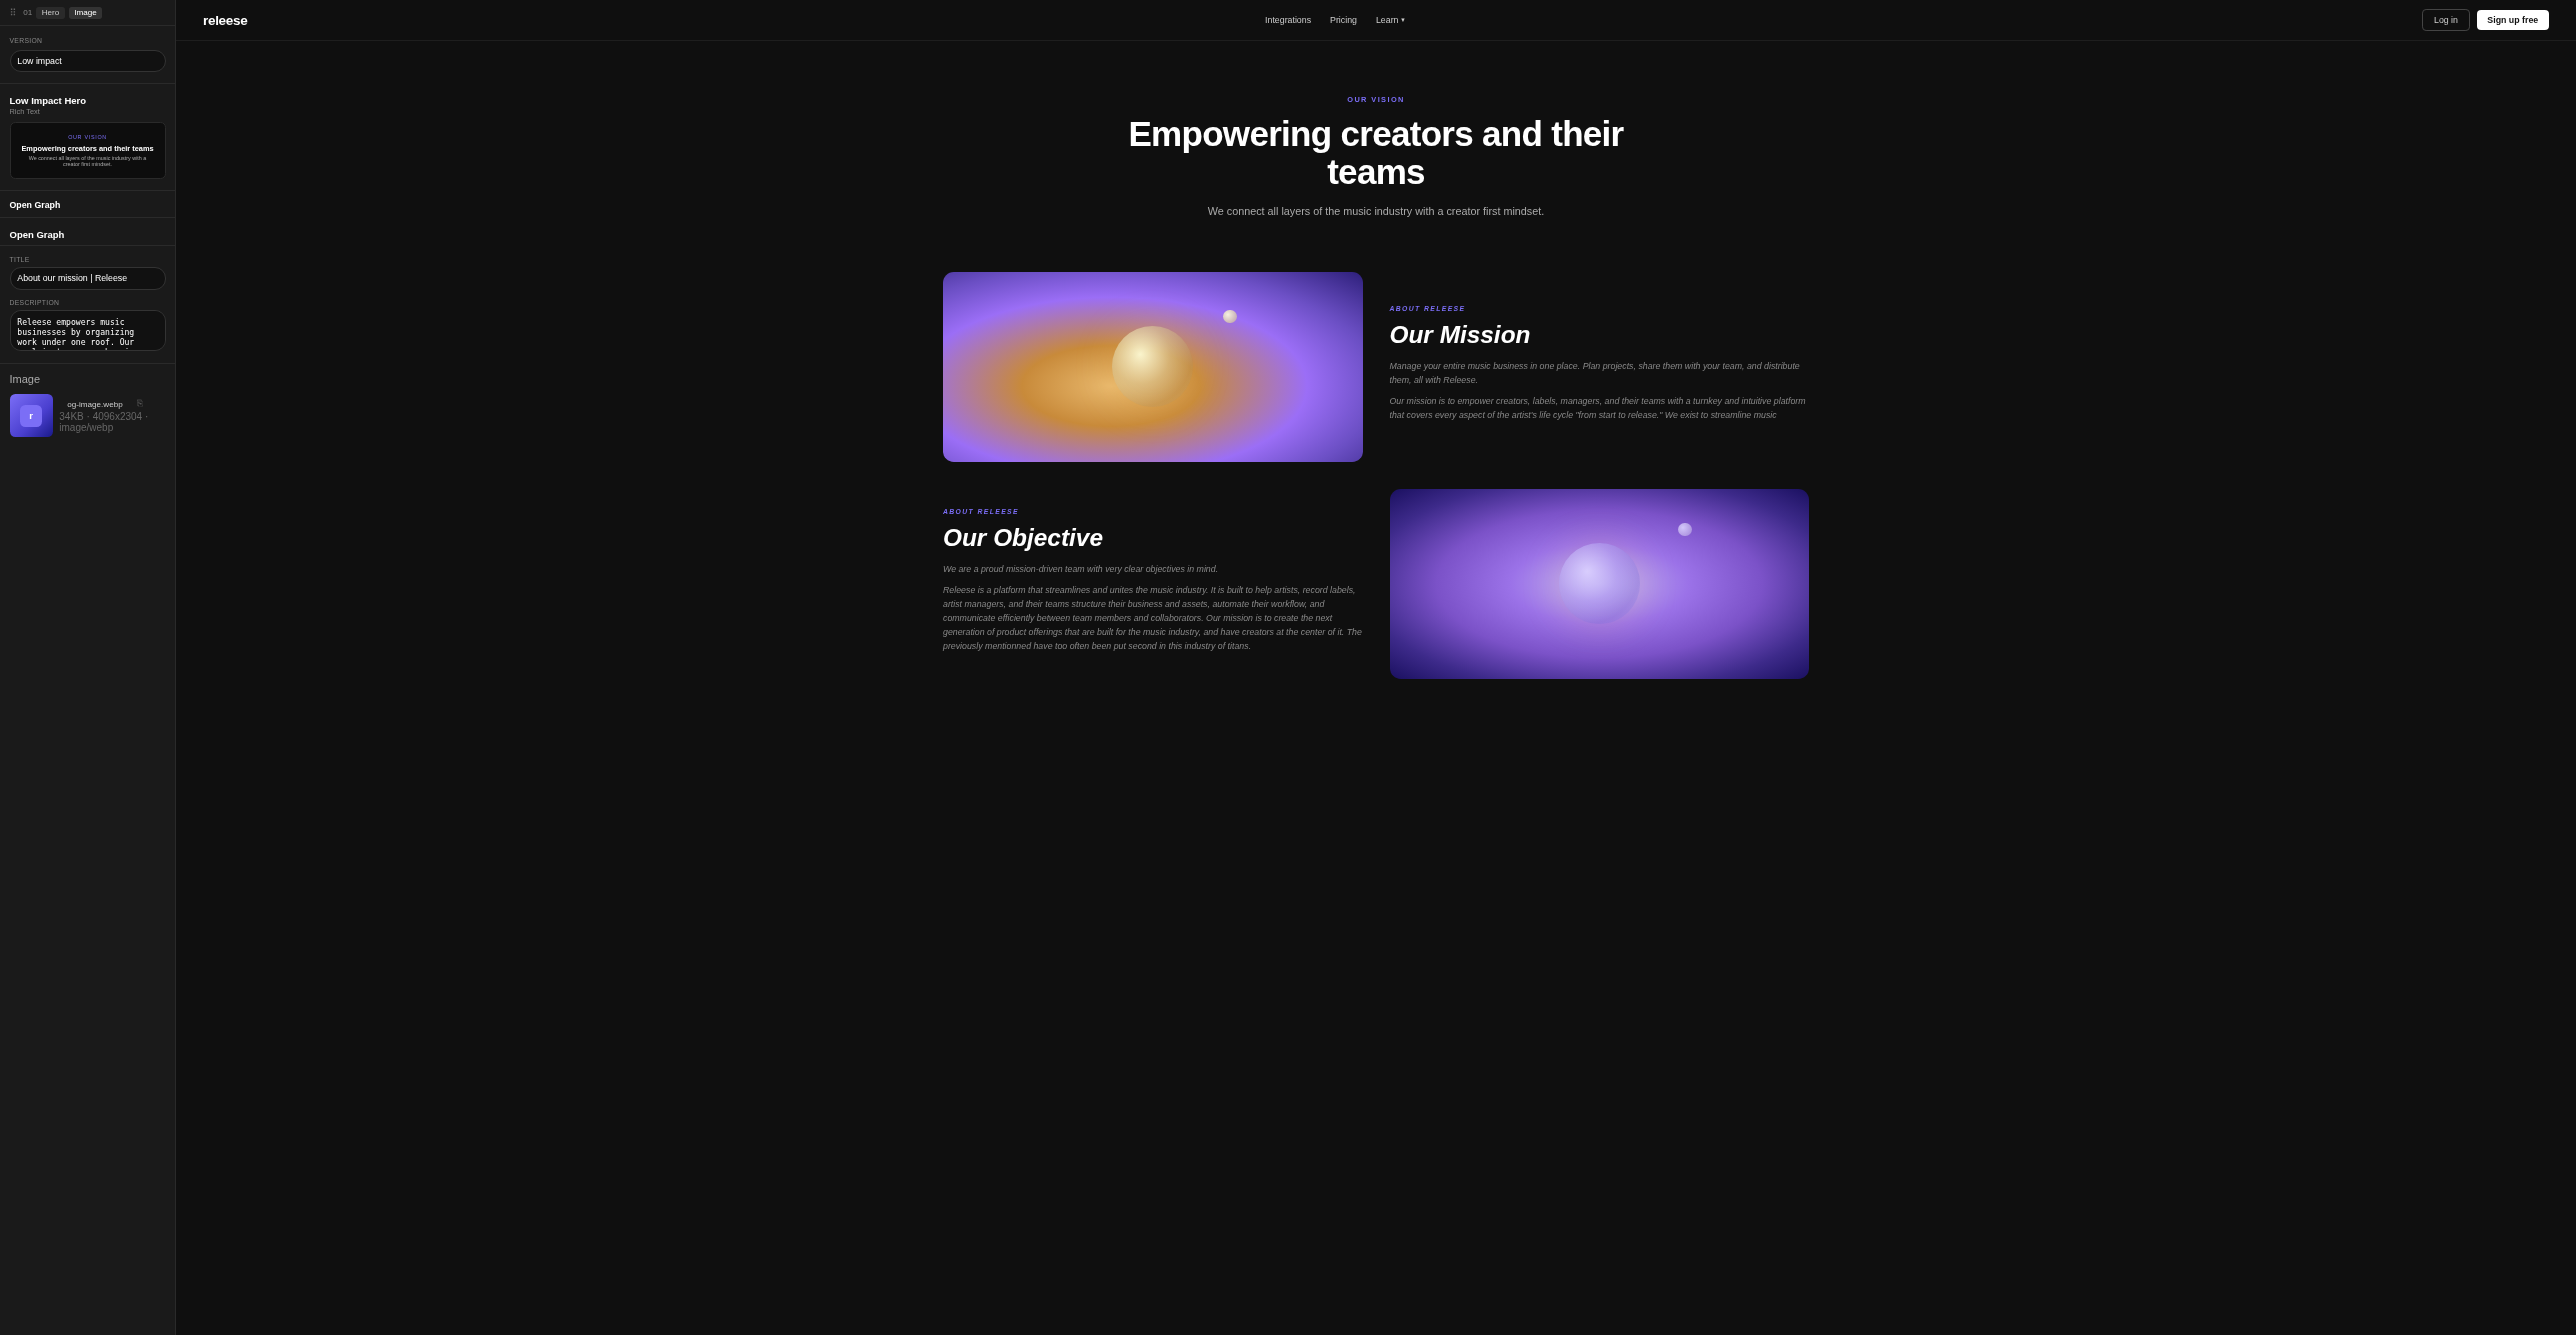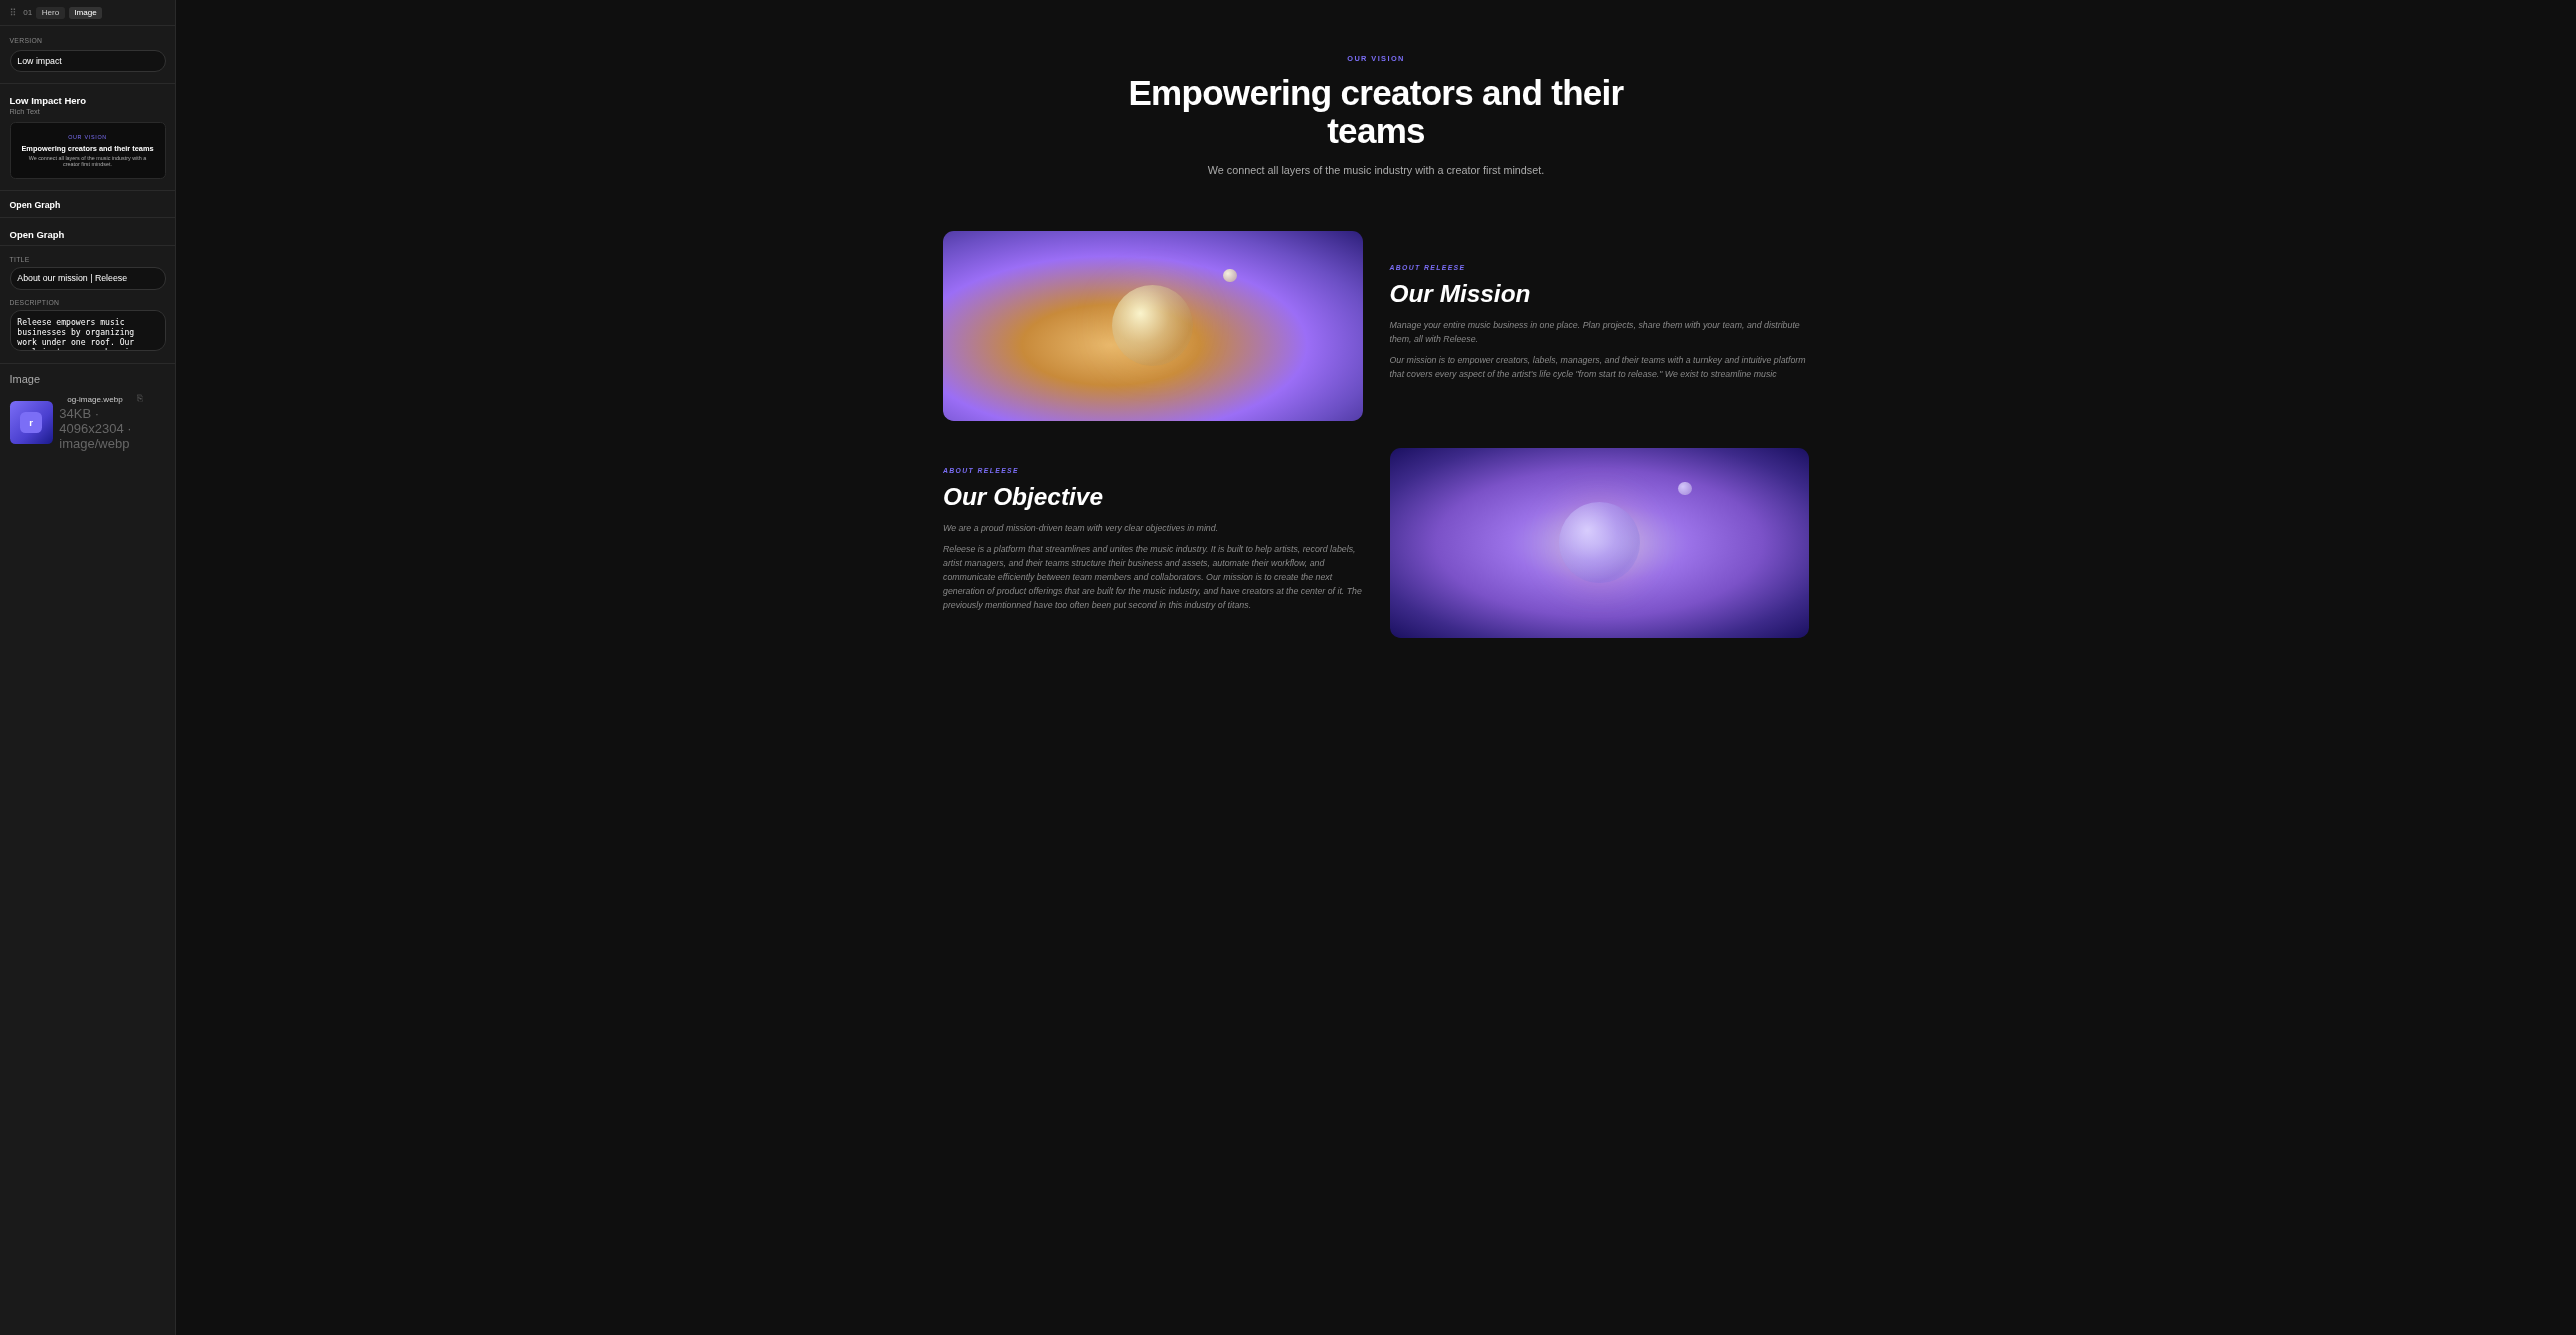--- a/index.html
+++ b/index.html
@@ -166,21 +166,21 @@
     }
     .image-name {
       font-size: 8.1px;
       color: #ccc;
       display: flex;
       align-items: center;
       gap: 14px;
       margin-left: 8px;
     }
     .image-details {
-      font-size: 13px;
+      font-size: 10px;
       color: #666;
     }
 
     
     .main-panel {
       flex: 1;
       background: #0f0f0f;
       overflow-y: auto;
     }
 
@@ -419,20 +419,35 @@
         </div>
         <div class="image-details">34KB · 4096x2304 · image/webp</div>
       </div>
     </div>
   </div>
 
 </div>
 
 <div class="main-panel">
 
+  <nav class="top-nav">
+    <div class="nav-logo">releese</div>
+    <div class="nav-links">
+      <span class="nav-link">Integrations</span>
+      <span class="nav-link">Pricing</span>
+      <span class="nav-link">
+        <span>Learn</span>
+        <span class="chevron-icon">▾</span>
+      </span>
+    </div>
+    <div class="nav-actions">
+      <button class="btn-login">Log in</button>
+      <button class="btn-signup">Sign up free</button>
+    </div>
+  </nav>
 
   <div class="hero-section">
     <div class="hero-tag">OUR VISION</div>
     <h1 class="hero-title">Empowering creators and their teams</h1>
     <p class="hero-sub">We connect all layers of the music industry with a creator first mindset.</p>
   </div>
 
   <div class="content-grid">
 
     <div class="content-image img-gradient-1">

